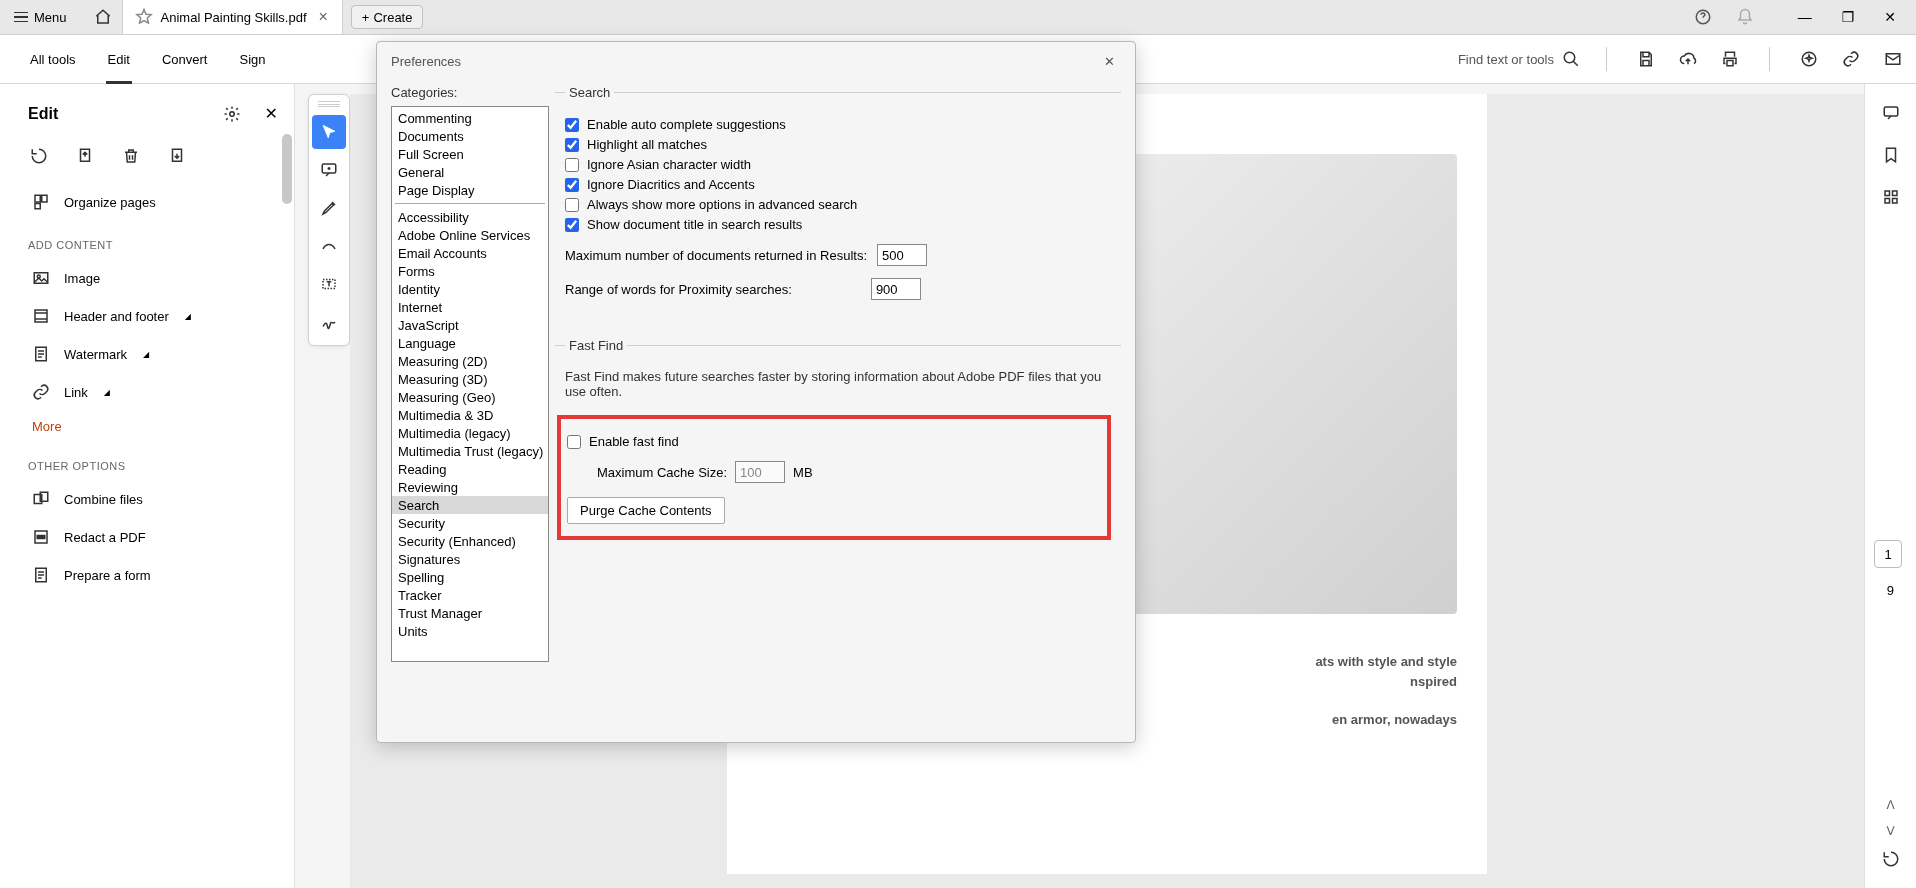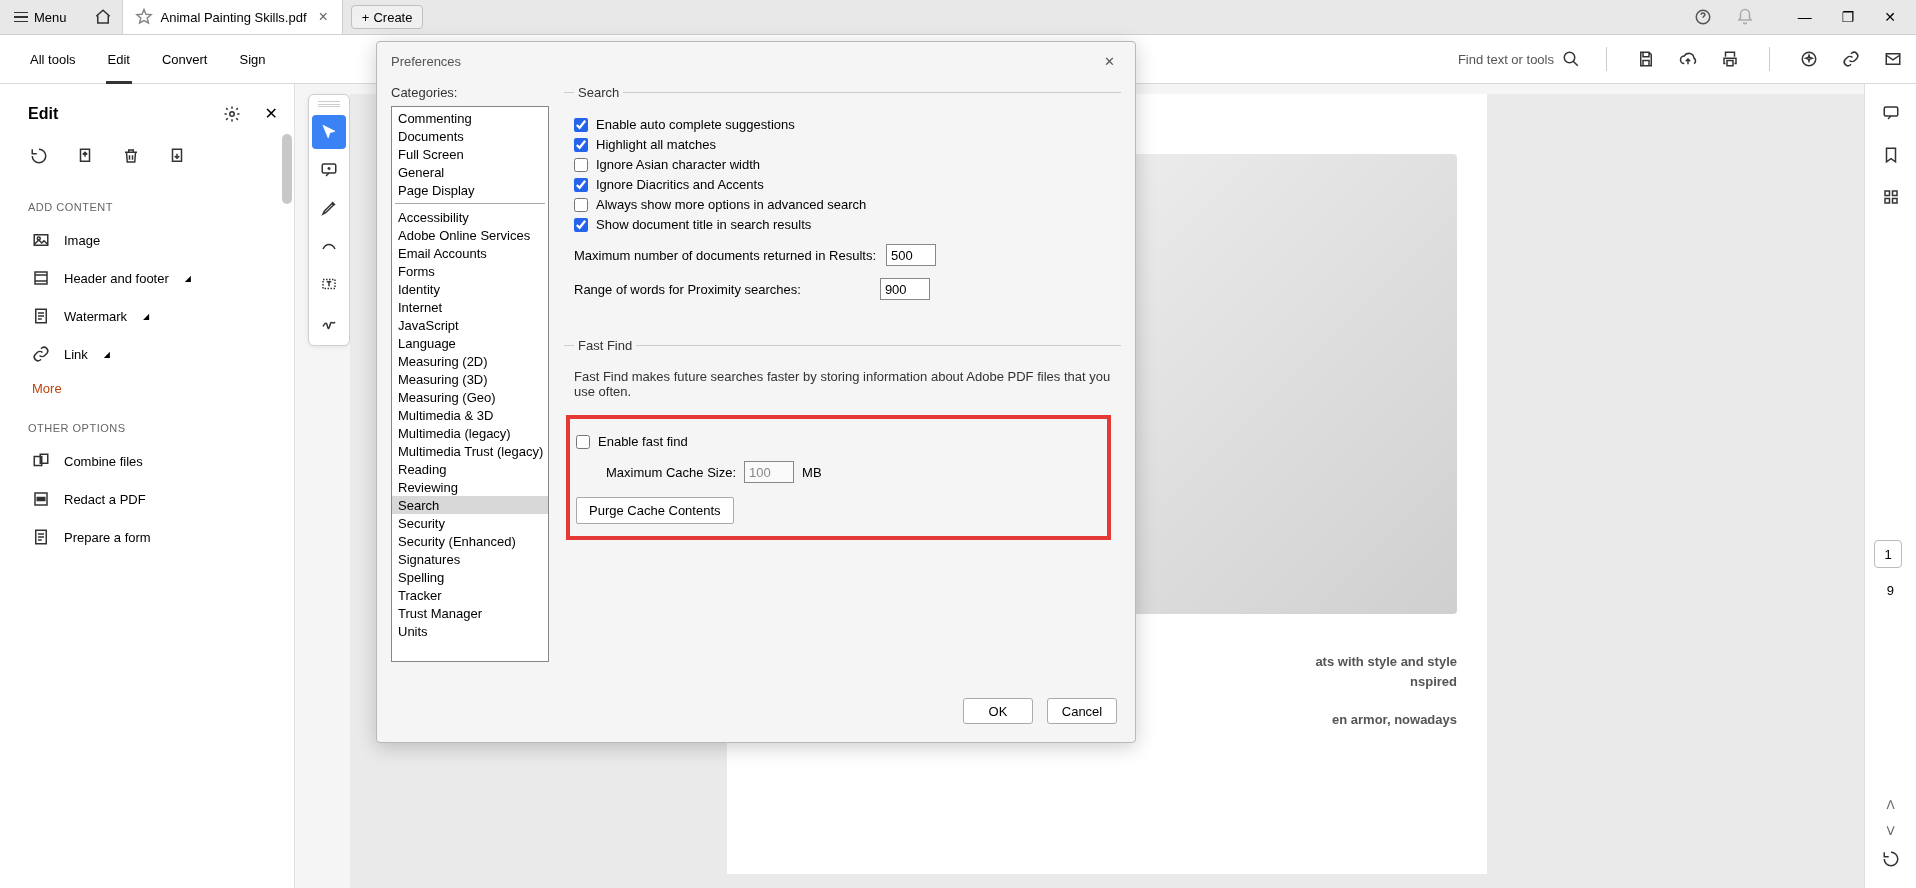--- a/index.html
+++ b/index.html
@@ -59,21 +59,21 @@
 .rr-bottom { margin-top: auto; margin-bottom: 20px; display:flex; flex-direction:column; align-items:center; gap:12px;}
 .page-ind { position:absolute; right:14px; bottom:320px; width:28px; height:28px; border:1px solid #bbb; border-radius:4px; display:flex; align-items:center; justify-content:center; background:#fff;}
 .page-count { position:absolute; right:22px; bottom:290px; }
 
 
 .dialog-overlay { position: absolute; inset: 0; border-radius: 7px; }
 .prefs { position: absolute; left: 376px; top: 41px; width: 760px; height: 702px; background: #f5f5f5; border: 1px solid #b8b8b8; border-radius: 4px; box-shadow: 0 4px 20px rgba(0,0,0,0.2); display: flex; flex-direction: column; }
 .prefs-title { display: flex; align-items: center; padding: 10px 14px; }
 .prefs-title span { color: #555; }
 .prefs-x { margin-left: auto; color: #777; font-size: 13px; padding: 2px 6px; cursor: pointer; }
-.prefs-body { flex: 1; display: flex; padding: 4px 14px 0 14px; gap: 15px; overflow:hidden;}
+.prefs-body { flex: 1; display: flex; padding: 4px 14px 0 14px; gap: 6px; overflow:hidden;}
 .cat-col { width: 158px; }
 .cat-label { font-size: 13px; color: #333; margin-bottom: 6px; }
 .cat-list { border: 1px solid #888; background: #fff; height: 556px; overflow-y: auto; padding: 2px 0; }
 .cat-item { padding: 1.5px 6px; font-size: 13px; cursor: pointer; white-space: nowrap;}
 .cat-item.selected { background: #d8d8d8; }
 .cat-sep { border-top: 1px solid #aaa; margin: 4px 3px; }
 
 .settings-col { flex: 1; }
 fieldset { border: 1px solid #ccc; border-left: none; border-right: none; border-bottom: none; padding: 12px 10px 20px 10px; margin-bottom: 6px; }
 legend { padding: 0 4px; font-size: 13px; color: #333; }
@@ -194,20 +194,28 @@
         <rect x="6" y="3" width="12" height="16"></rect>
         <path d="M12 7v6m-3-3l3-3 3 3"></path>
       </svg>
     <svg class="ic" viewBox="0 0 24 24" fill="none" stroke="#333" stroke-width="2">
         <path d="M4 7h16M9 7V4h6v3M6 7l1 13h10l1-13M10 11v6m4-6v6"></path>
       </svg>
     <svg class="ic" viewBox="0 0 24 24" fill="none" stroke="#333" stroke-width="2">
         <rect x="6" y="3" width="12" height="16"></rect>
         <path d="M12 15V9m-3 3l3 3 3-3"></path>
       </svg>
+  </div>
+  <div class="lp-item">
+    <svg class="ic" viewBox="0 0 24 24" fill="none" stroke="#333" stroke-width="2">
+        <rect x="4" y="3" width="7" height="9"></rect>
+        <rect x="13" y="3" width="7" height="9"></rect>
+        <rect x="4" y="14" width="7" height="7"></rect>
+      </svg>
+    <span>Organize pages</span>
   </div>
   <div class="lp-section">ADD CONTENT</div>
   <div class="lp-item">
     <svg class="ic" viewBox="0 0 24 24" fill="none" stroke="#333" stroke-width="2">
         <rect x="3" y="5" width="18" height="14"></rect>
         <circle cx="9" cy="10" r="2"></circle>
         <path d="M3 18l6-6 4 4 3-3 5 5"></path>
       </svg>
     <span>Image</span>
   </div>
@@ -422,18 +430,14 @@
             <div class="cache-row">
               <span>Maximum Cache Size:</span>
               <input type="text" disabled="" value="100" style="">
               <span>MB</span>
             </div>
             <button class="purge-btn">Purge Cache Contents</button>
           </div>
         </fieldset>
       </div>
     </div>
-    <div class="prefs-footer">
-      <button>OK</button>
-      <button>Cancel</button>
-    </div>
   </div>
 </div>
 
 </body></html>

